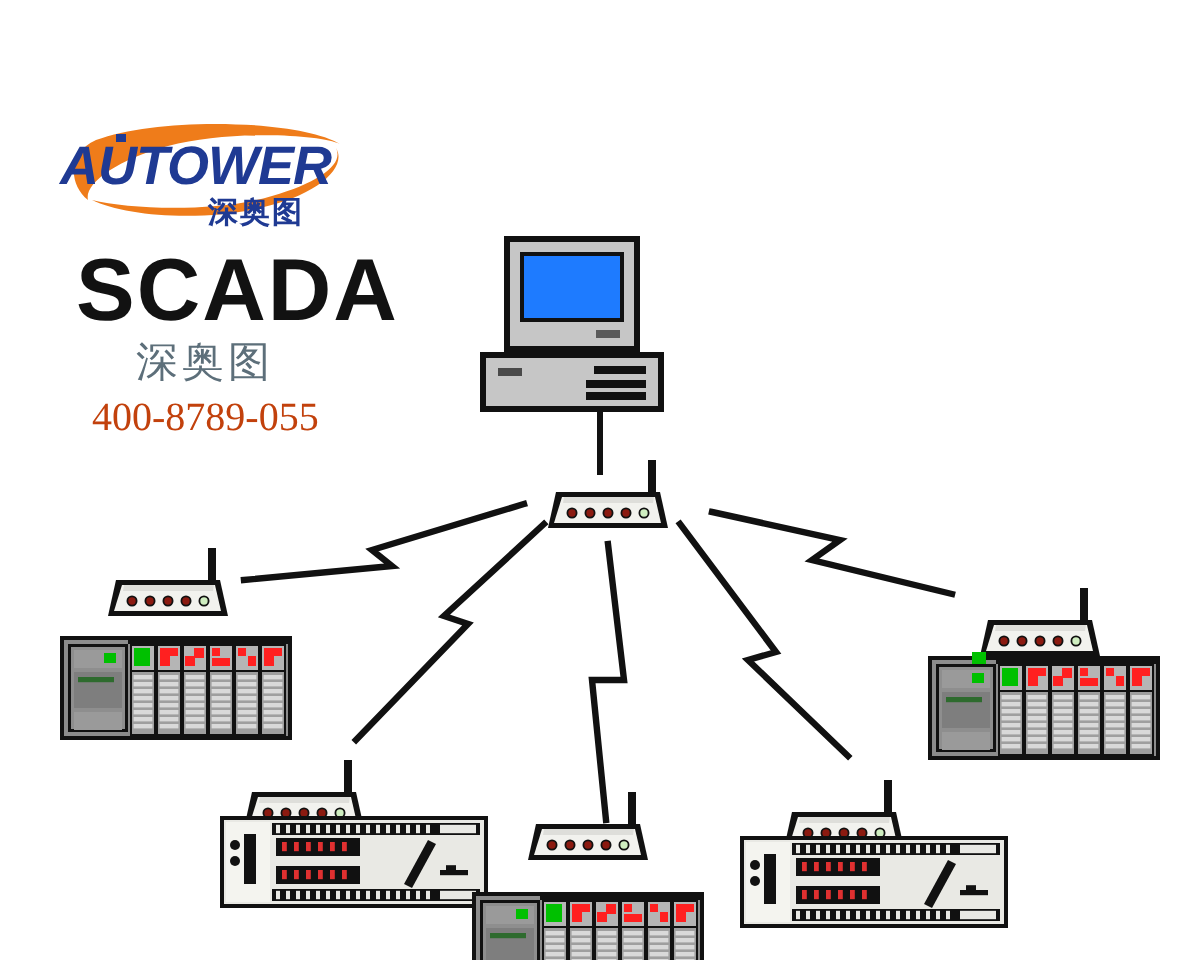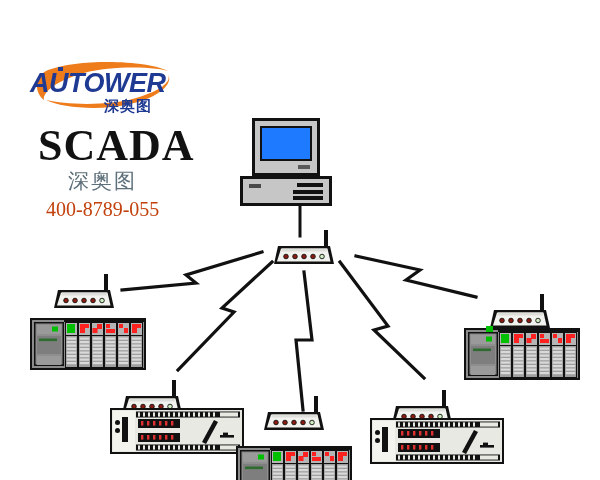--- a/index.html
+++ b/index.html
@@ -13,21 +13,21 @@
   }
   #stage{position:absolute;left:0;top:0;width:600px;height:400px;margin-top:40px;}
 
   
   .brand{position:absolute;left:18px;top:16px;width:180px;height:62px;}
   .brand-svg{display:block;}
   .scada-title{
     position:absolute;left:38px;top:84px;
     font-size:44px;font-weight:bold;color:#121212;
     letter-spacing:1px;line-height:1;
-    font-family:Liberation Serif, serif;
+    font-family:Liberation Sans, sans-serif;
   }
   .brand-cn{
     position:absolute;left:68px;top:131px;
     font-size:21px;color:#5d6f7a;letter-spacing:2px;line-height:1;
     font-family:"DejaVu Sans", sans-serif;
   }
   .brand-phone{
     position:absolute;left:46px;top:159px;
     font-size:20px;color:#c2410c;letter-spacing:0px;line-height:1;
     font-family:"Liberation Serif", serif;

